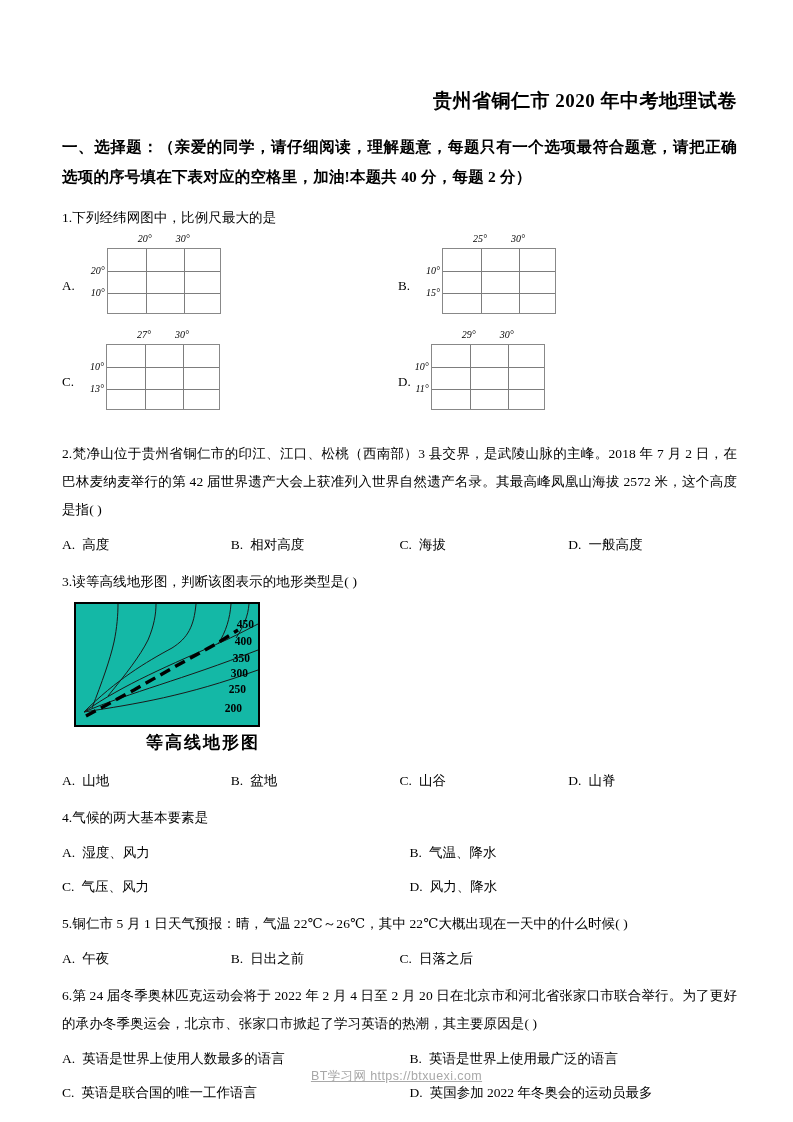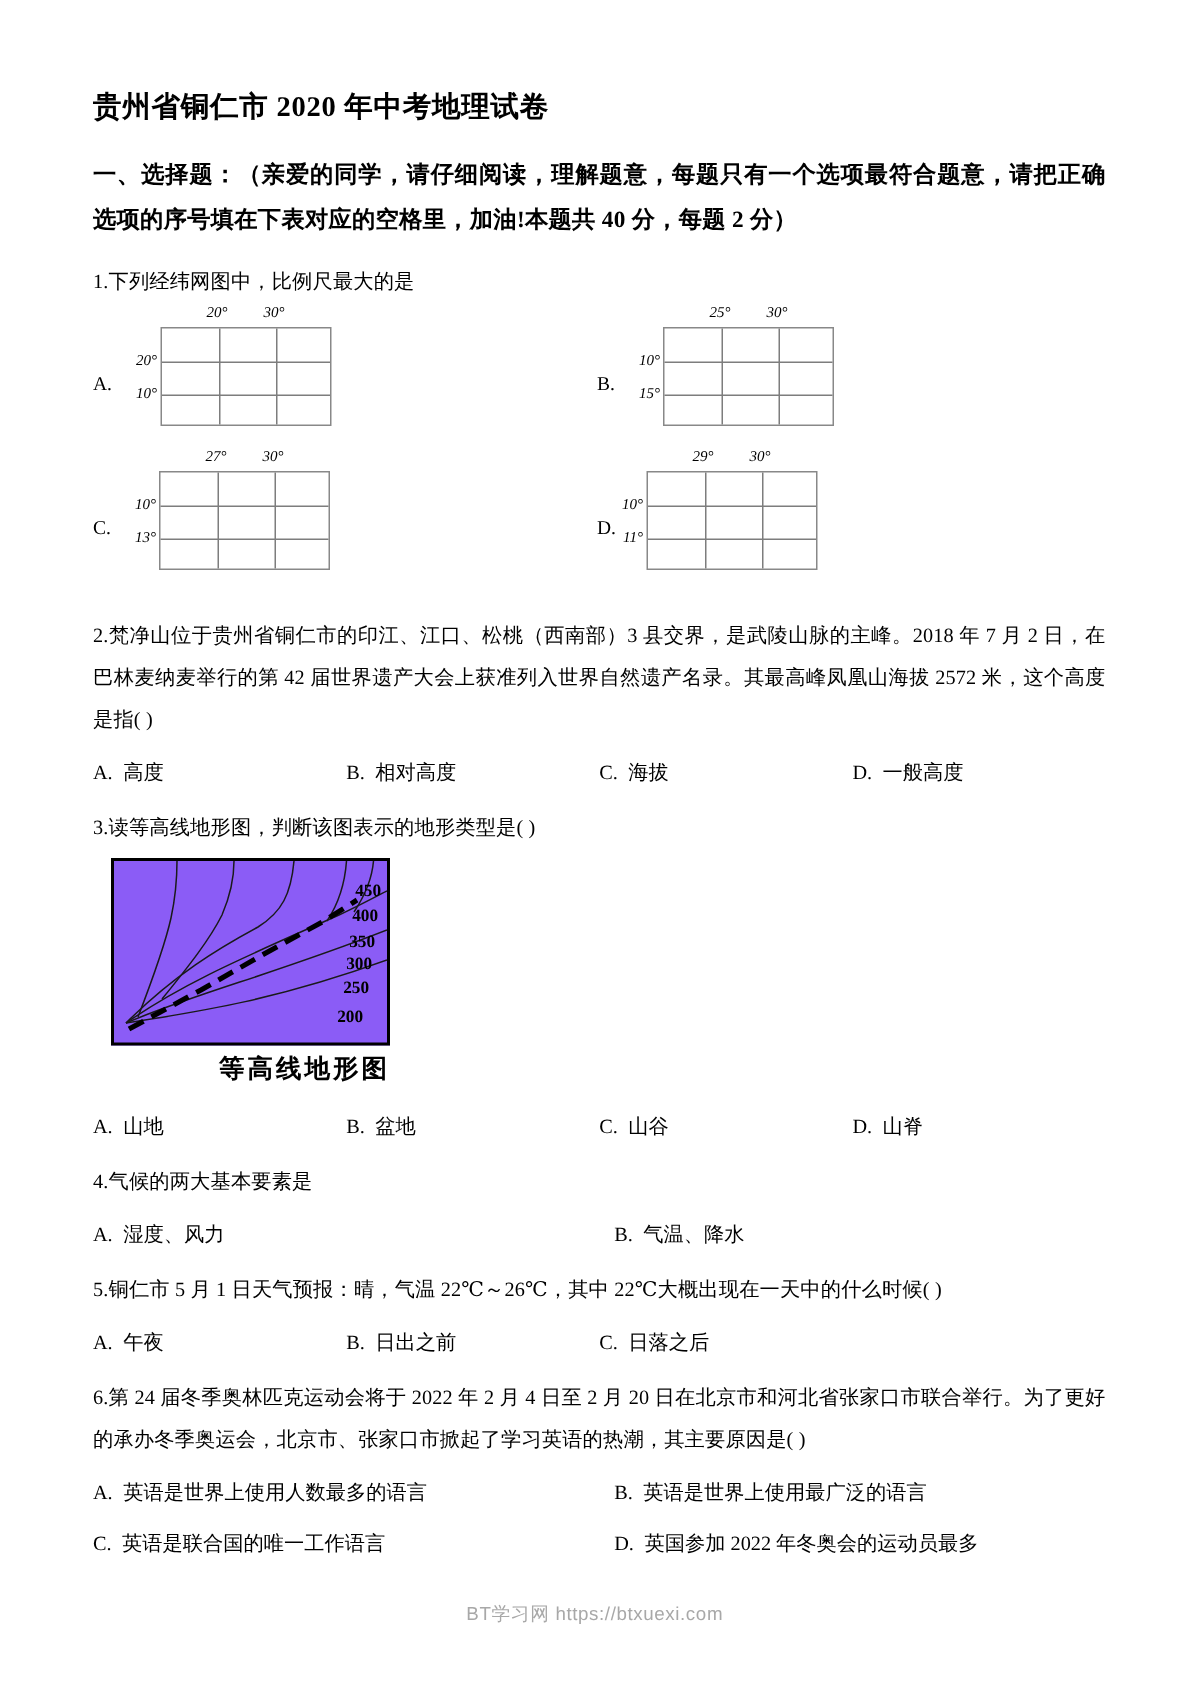--- a/index.html
+++ b/index.html
@@ -17,25 +17,25 @@
   }
   .page {
     position: absolute;
     left: 0; top: 0;
     width: 793px;
     height: 1122px;
     box-sizing: border-box;
     padding: 56px 56px 0 62px;
   }
   .doc-title {
-    text-align: left;
+    text-align: right;
     font-size: 19px;
     font-weight: bold;
     letter-spacing: 0.5px;
-    margin: 2px 0 18px 0;
+    margin: 32px 0 18px 0;
     font-family: "Liberation Serif", "DejaVu Serif", serif;
   }
   .intro {
     font-size: 15.5px;
     font-weight: bold;
     line-height: 30px;
     text-align: justify;
     margin-bottom: 12px;
     letter-spacing: 0.2px;
   }
@@ -130,21 +130,21 @@
     margin-top: 6px;
     margin-bottom: 2px;
   }
   .contour-box {
     width: 186px;
     height: 125px;
     border: 2px solid #000;
     position: relative;
     margin-left: 12px;
     box-sizing: border-box;
-    background: #8b5cf6;
+    background: #14b8a6;
     overflow: hidden;
   }
   .contour-caption {
     width: 186px;
     margin-left: 12px;
     text-align: right;
     font-size: 17px;
     font-weight: bold;
     margin-top: 4px;
     letter-spacing: 2px;
@@ -160,20 +160,21 @@
   .footer {
     position: absolute;
     left: 0;
     top: 1068px;
     width: 793px;
     text-align: center;
     font-size: 12.5px;
     color: #a8a8a8;
     font-family: "Liberation Sans", sans-serif;
     letter-spacing: 0.4px;
+    text-decoration: underline;
   }
 </style>
 </head>
 <body>
 
 <div class="page">
 
   <div class="doc-title">贵州省铜仁市 2020 年中考地理试卷</div>
 
   <div class="intro">一、选择题：（亲爱的同学，请仔细阅读，理解题意，每题只有一个选项最符合题意，请把正确选项的序号填在下表对应的空格里，加油!本题共 40 分，每题 2 分）</div>
@@ -305,20 +306,24 @@
     <div class="opt"><span class="lbl">B.</span><span>盆地</span></div>
     <div class="opt"><span class="lbl">C.</span><span>山谷</span></div>
     <div class="opt"><span class="lbl">D.</span><span>山脊</span></div>
   </div>
 
   <div class="q-stem">4.气候的两大基本要素是</div>
   <div class="opt-row cols2">
     <div class="opt"><span class="lbl">A.</span><span>湿度、风力</span></div>
     <div class="opt"><span class="lbl">B.</span><span>气温、降水</span></div>
   </div>
+  <div class="opt-row cols2">
+    <div class="opt"><span class="lbl">C.</span><span>气压、风力</span></div>
+    <div class="opt"><span class="lbl">D.</span><span>风力、降水</span></div>
+  </div>
 
   <div class="q-stem">5.铜仁市 5 月 1 日天气预报：晴，气温 22℃～26℃，其中 22℃大概出现在一天中的什么时候(    )</div>
   <div class="opt-row cols4">
     <div class="opt"><span class="lbl">A.</span><span>午夜</span></div>
     <div class="opt"><span class="lbl">B.</span><span>日出之前</span></div>
     <div class="opt"><span class="lbl">C.</span><span>日落之后</span></div>
   </div>
 
   <div class="q-stem multi">6.第 24 届冬季奥林匹克运动会将于 2022 年 2 月 4 日至 2 月 20 日在北京市和河北省张家口市联合举行。为了更好的承办冬季奥运会，北京市、张家口市掀起了学习英语的热潮，其主要原因是(    )</div>
   <div class="opt-row cols2">

